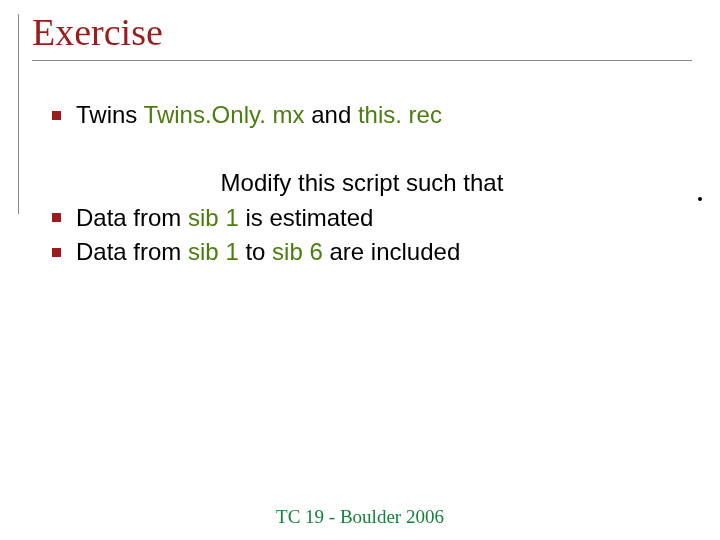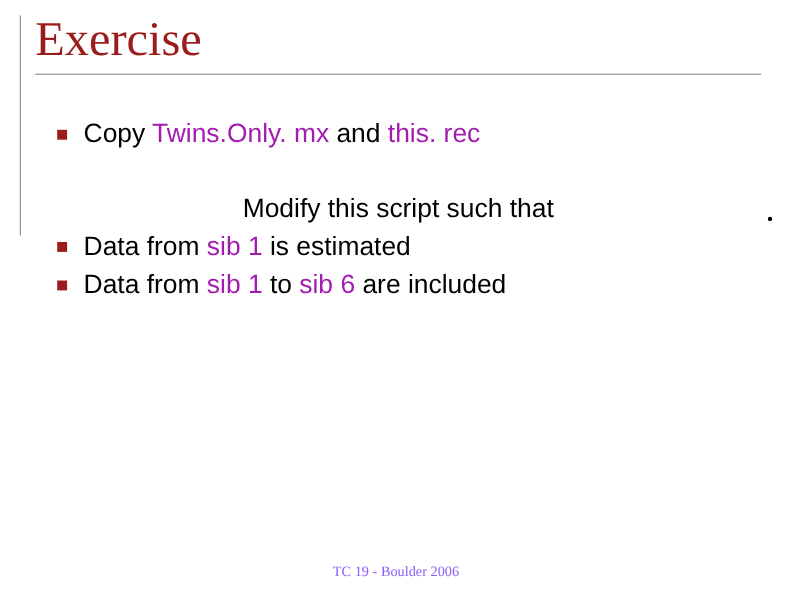--- a/index.html
+++ b/index.html
@@ -14,21 +14,21 @@
   }
   .slide {
     box-sizing: border-box;
     width: 720px;
     height: 540px;
     padding: 10px 28px 0 28px;
     position: relative;
   }
   .title {
     font-family: "Times New Roman", Times, serif;
-    font-size: 44px;
+    font-size: 38px;
     color: #9a1c1c;
     font-weight: normal;
     margin: 0 0 6px 4px;
   }
   .title-rule {
     border: none;
     border-top: 1px solid #888;
     margin: 0 0 0 4px;
     width: 660px;
   }
@@ -79,41 +79,41 @@
     background: #000;
     border-radius: 50%;
   }
   .footer {
     position: absolute;
     bottom: 12px;
     left: 0;
     width: 720px;
     text-align: center;
     font-family: "Times New Roman", Times, serif;
-    font-size: 13px;
-    color: #8b5cf6;
+    font-size: 19px;
+    color: #15803d;
   }
-  .accent { color: #a21caf; }
+  .accent { color: #4d7c0f; }
 </style>
 </head>
 <body>
 
 <div class="slide">
   <div class="vert-rule"></div>
 
   <h1 class="title">Exercise</h1>
   <hr class="title-rule">
 
   <div class="dot-right"></div>
 
   <div class="body">
 
     <ul class="bullets">
       <li>
-        <span>Copy </span><span class="accent">Twins.Only. mx</span><span> and </span><span class="accent">this. rec</span><span></span>
+        <span>Twins </span><span class="accent">Twins.Only. mx</span><span> and </span><span class="accent">this. rec</span><span></span>
       </li>
     </ul>
 
     <p class="para-lead">Modify this script such that</p>
 
     <ul class="bullets">
       <li>
         <span>Data from </span><span class="accent">sib 1</span><span> is estimated</span>
       </li>
       <li>

